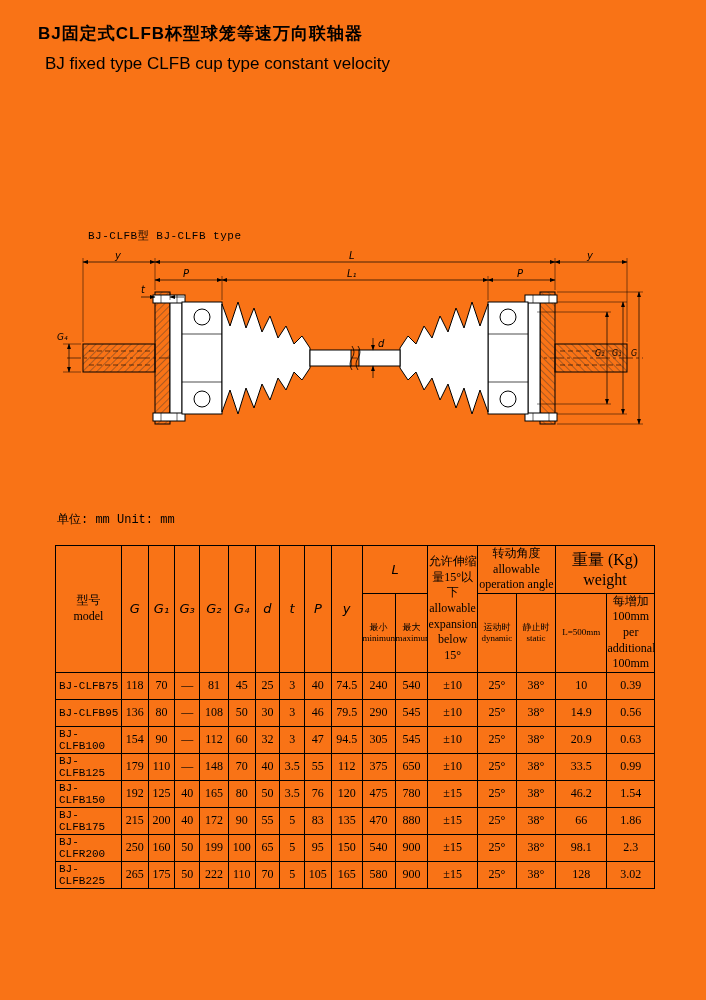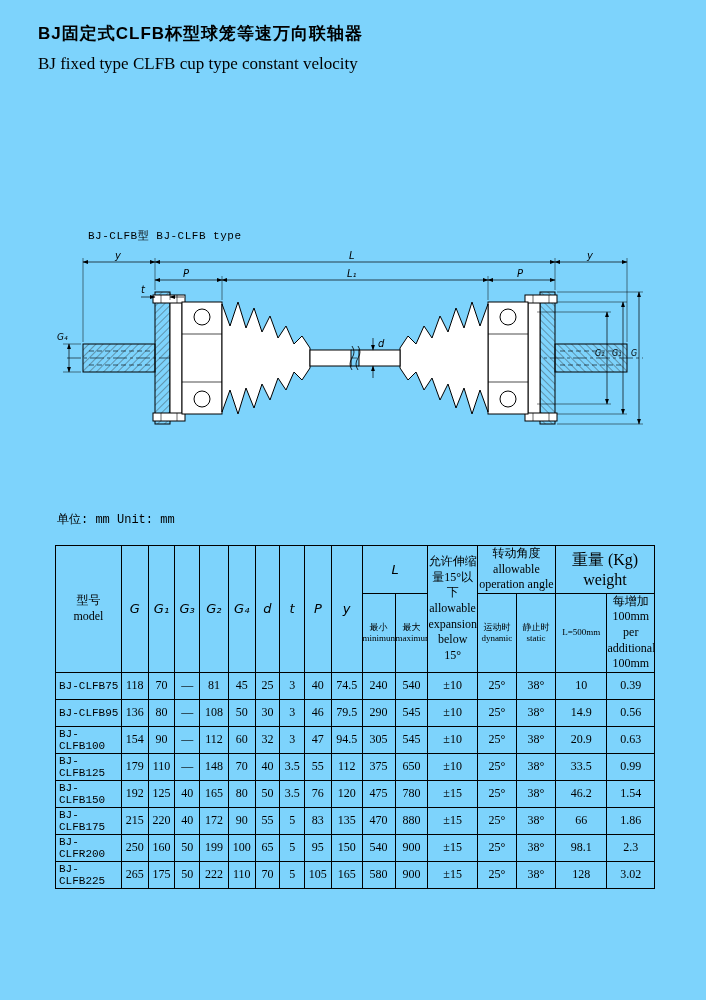--- a/index.html
+++ b/index.html
@@ -1,22 +1,22 @@
 <!DOCTYPE html>
 <html><head>
 <meta charset="utf-8">
 <style>
   * { margin:0; padding:0; box-sizing:border-box; }
   html,body { background:#ddd; }
   body { font-family:"Liberation Sans", sans-serif; }
-  .page { position:relative; width:706px; height:1000px; margin:0 auto; background:#7dd3fc; color:#000; overflow:hidden; }
+  .page { position:relative; width:706px; height:1000px; margin:0 auto; background:#f97316; color:#000; overflow:hidden; }
 
   .titles { position:absolute; left:38px; top:22px; }
   .title-zh { font-size:17px; font-weight:700; font-family:"Liberation Sans", sans-serif; letter-spacing:1px; }
-  .title-en { font-size:17px; font-weight:400; font-family:Liberation Serif, serif; line-height:1.55; margin-top:6px; }
+  .title-en { font-size:17px; font-weight:400; font-family:Liberation Sans, sans-serif; line-height:1.55; margin-top:6px;margin-left:7px; }
 
   .section-label { position:absolute; left:88px; top:228px; font-size:11px; font-family:"Liberation Mono", monospace; letter-spacing:0.5px; }
 
   .drawing { position:absolute; left:55px; top:250px; width:600px; height:192px; }
   .drawing svg { width:100%; height:100%; }
   .dimtext { font-family:"DejaVu Sans", sans-serif; font-style:italic; }
 
   .unit-label { position:absolute; left:57px; top:511px; font-size:12px; font-family:"Liberation Mono", monospace; }
 
   table.spec { position:absolute; left:55px; top:545px; width:600px; border-collapse:collapse; table-layout:fixed; font-family:"Liberation Serif", serif; }
@@ -304,21 +304,21 @@
           <td>780</td>
           <td>±15</td>
           <td>25°</td>
           <td>38°</td>
           <td>46.2</td>
           <td>1.54</td>
         </tr>
         <tr>
           <td class="model">BJ-CLFB175</td>
           <td>215</td>
-          <td>220</td>
+          <td>200</td>
           <td>40</td>
           <td>172</td>
           <td>90</td>
           <td>55</td>
           <td>5</td>
           <td>83</td>
           <td>135</td>
           <td>470</td>
           <td>880</td>
           <td>±15</td>

